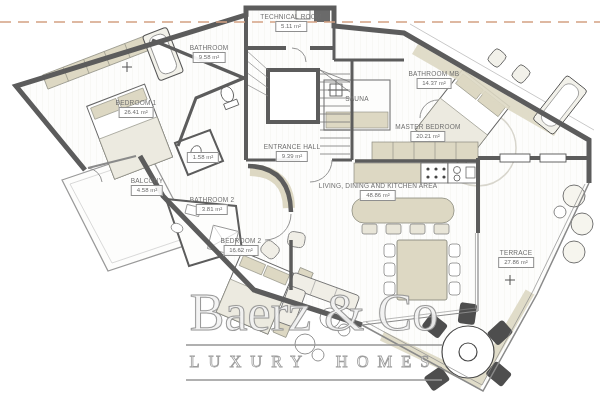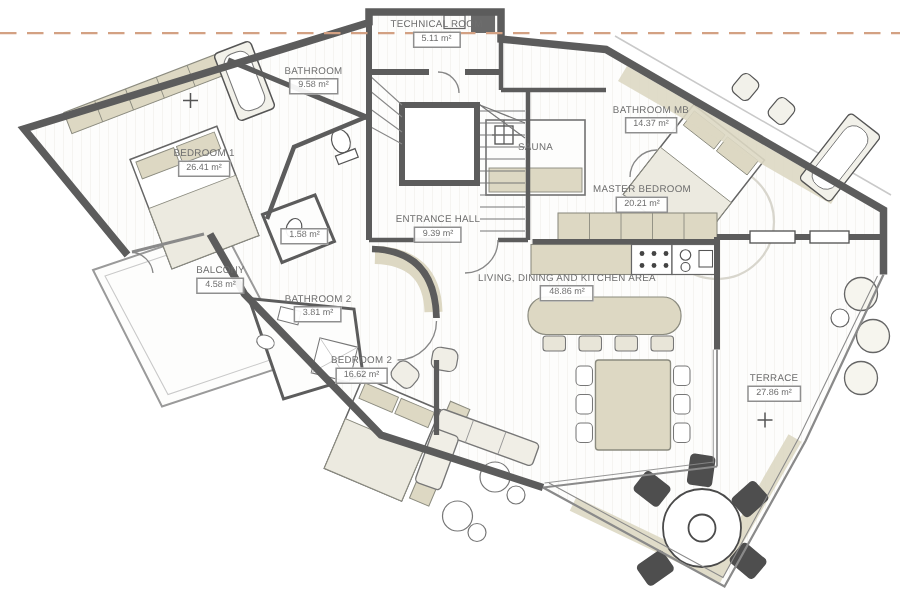--- a/index.html
+++ b/index.html
@@ -281,14 +281,20 @@
 </div>
 <div class="room-label" style="left:378px;top:182px;">
   <div class="rn">LIVING, DINING AND KITCHEN AREA</div>
   <div class="ra">48.86 m²</div>
 </div>
 <div class="room-label" style="left:516px;top:249px;">
   <div class="rn">TERRACE</div>
   <div class="ra">27.86 m²</div>
 </div>
 
+<div id="watermark">
+  <div id="wm-brand">Baerz &amp; Co</div>
+  <div class="wm-line"></div>
+  <div id="wm-tagline">LUXURY HOMES</div>
+  <div class="wm-line"></div>
+</div>
 
 </div>
 
 </body></html>

